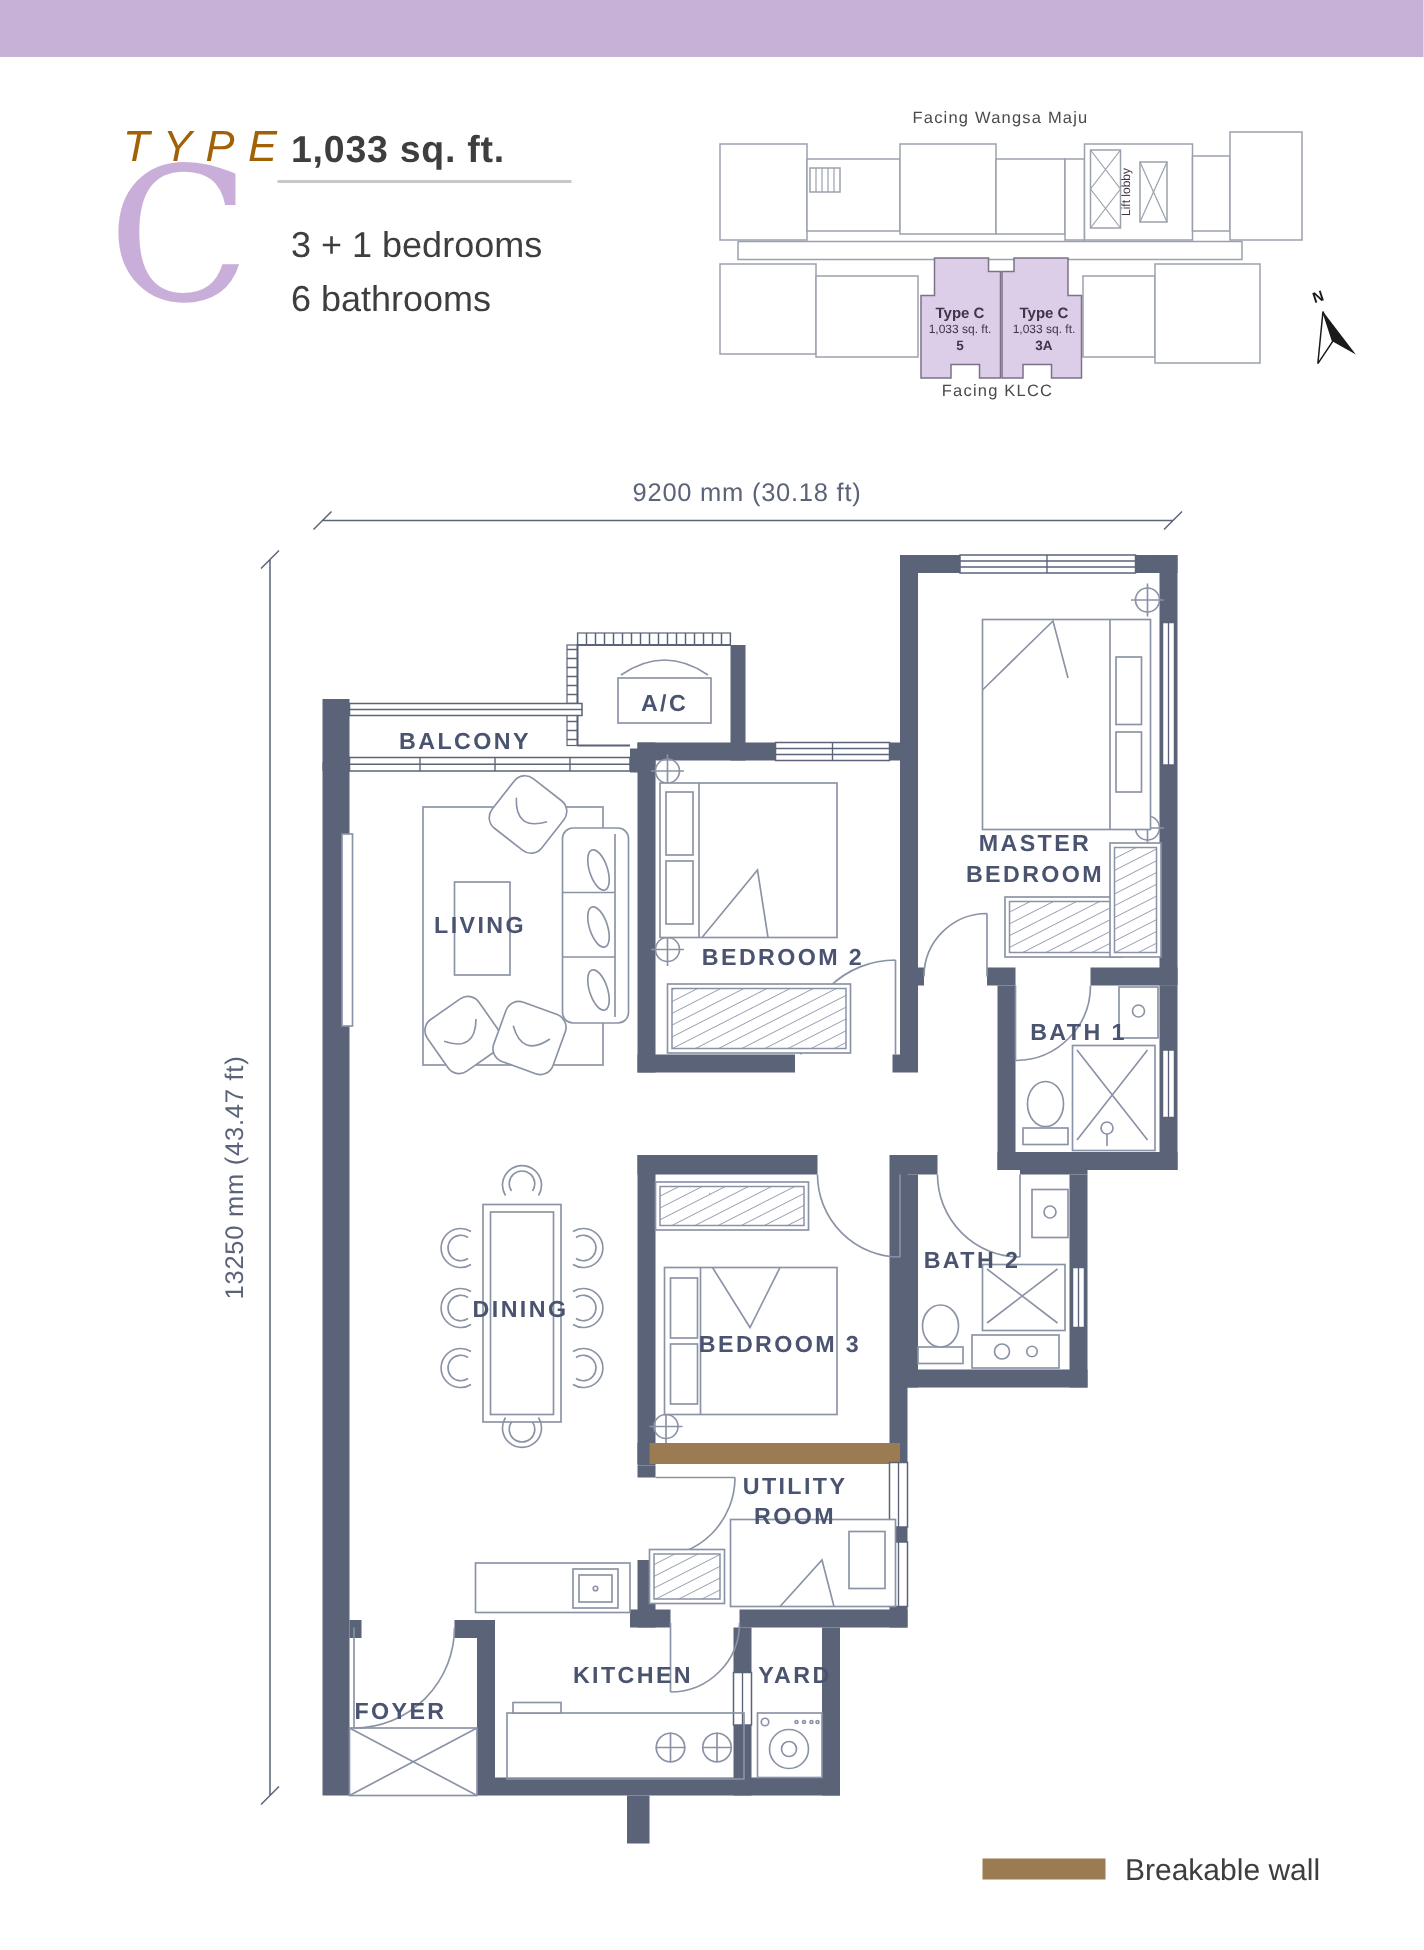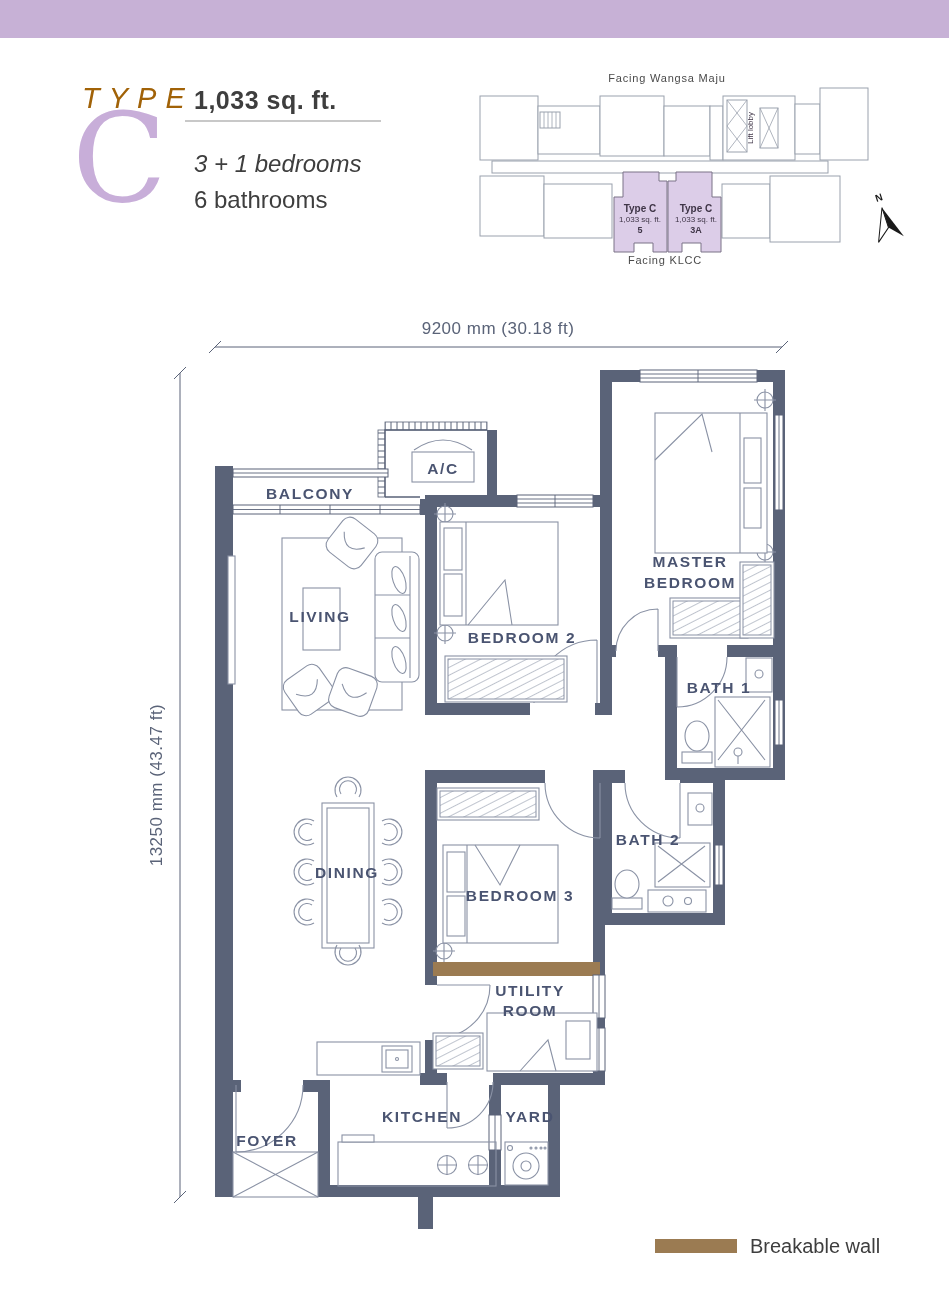--- a/index.html
+++ b/index.html
@@ -6,21 +6,21 @@
   body{
     width:949px;height:1300px;position:relative;background:#ffffff;
     font-family:"Liberation Sans",sans-serif;overflow:hidden;
   }
   .abs{position:absolute;}
   .topbar{left:0;top:0;width:949px;height:38px;background:#C7B1D6;}
   .type-label{left:82px;top:82px;font-size:29px;letter-spacing:9px;color:#a16207;font-style:italic;}
   .type-letter{left:72px;top:96px;font-size:124px;line-height:1;font-family:"DejaVu Serif",serif;color:#C8AED9;}
   .area-label{left:194px;top:86px;font-size:25px;font-weight:bold;letter-spacing:.5px;color:#3e3e3e;}
   .rule{left:185px;top:120px;width:196px;height:2px;background:#c8c8c8;}
-  .bedrooms{left:194px;top:150px;font-size:24px;color:#3e3e3e;font-style:italic;}
+  .bedrooms{left:194px;top:150px;font-size:24px;color:#3e3e3e;}
   .bathrooms{left:194px;top:186px;font-size:24px;color:#3e3e3e;}
   svg{position:absolute;left:0;top:0;}
   .wall{fill:#5A6378;}
   .bwall{fill:#9B7B52;}
   .thin{stroke:#5A6378;stroke-width:1.3;fill:none;}
   .furn{stroke:#8A92A5;stroke-width:1.1;fill:#ffffff;}
   .furnl{stroke:#8A92A5;stroke-width:1.1;fill:none;}
   .win{fill:#ffffff;stroke:#5A6378;stroke-width:1;}
   .winl{stroke:#5A6378;stroke-width:.9;fill:none;}
   .dimline{stroke:#5A6378;stroke-width:1;fill:none;}

